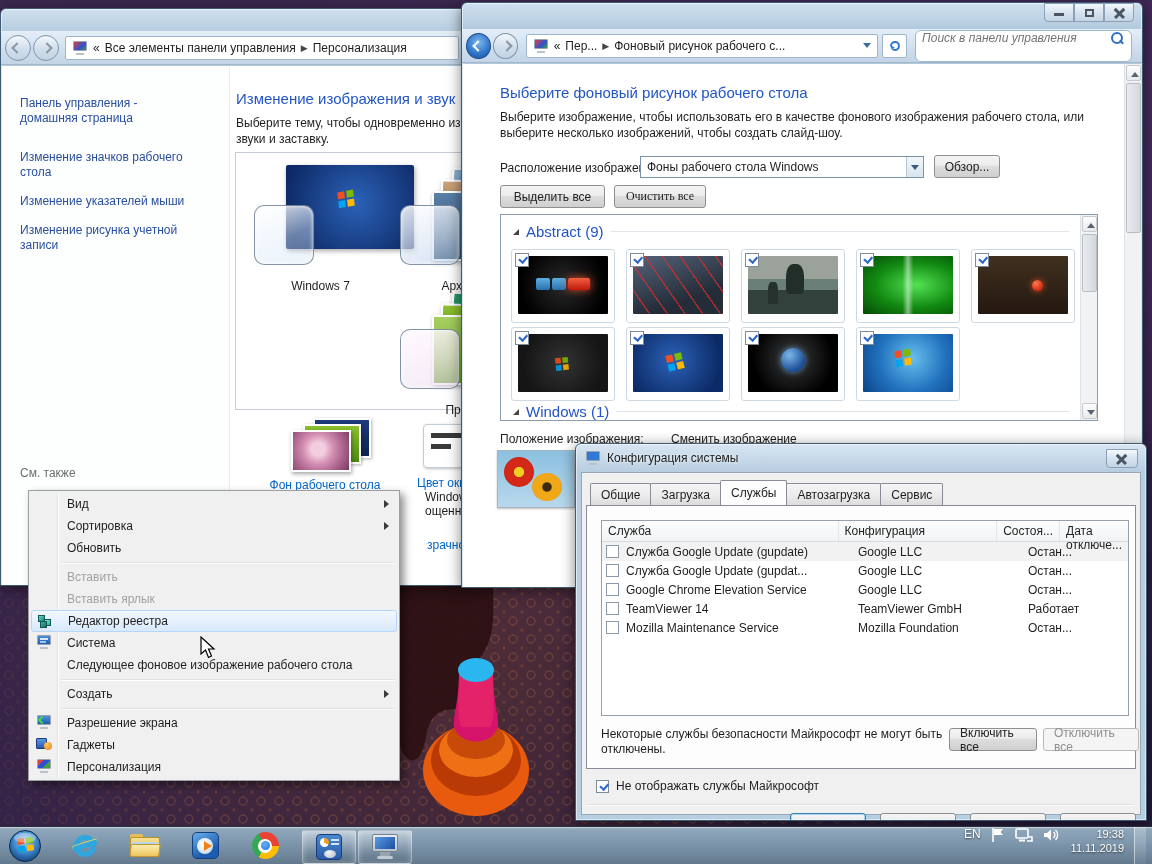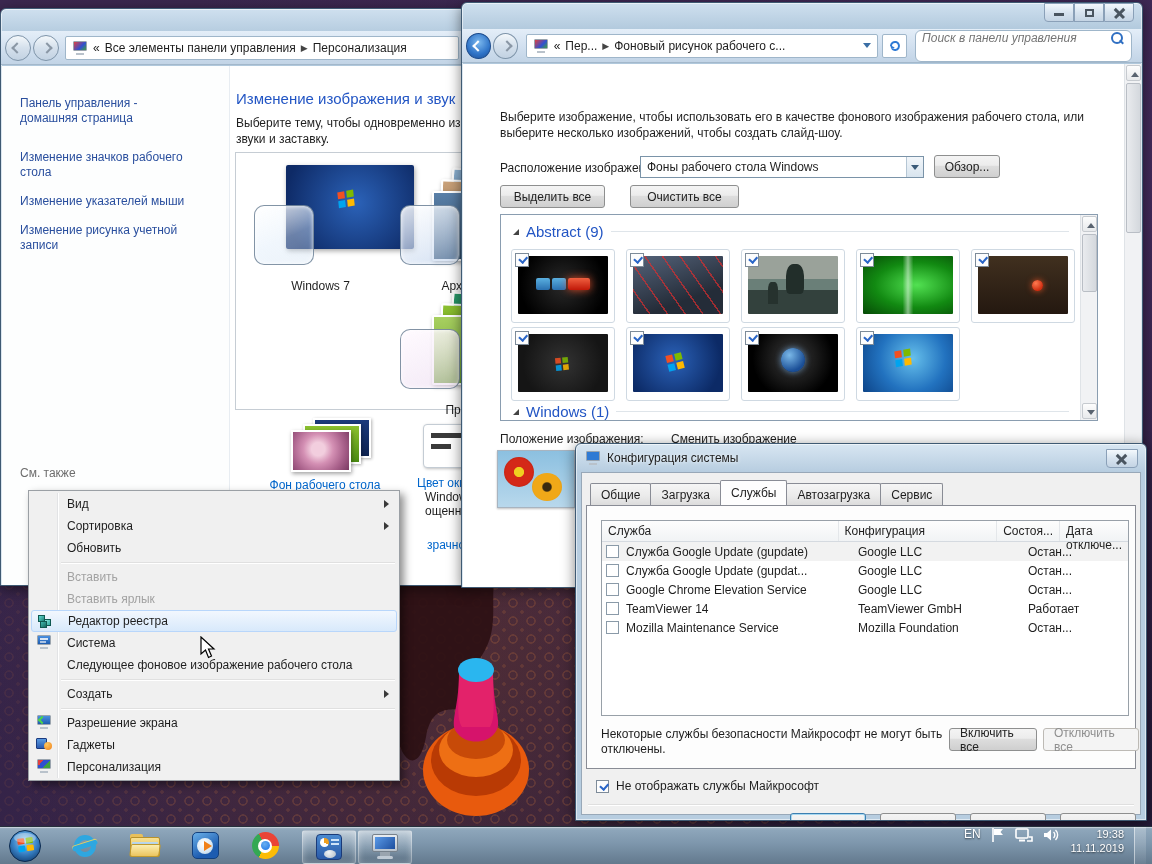--- a/index.html
+++ b/index.html
@@ -256,32 +256,33 @@
             <path d="M3,7 a4,4 0 1 1 1.2,2.8" fill="none" stroke="#2f7ad4" stroke-width="2"></path>
             <path d="M2,6 L3.4,10 L6.8,8.4 Z" fill="#2f7ad4"></path>
           </svg>
       </div>
       <div class="searchfield" style="width:228px;margin:0 10px 0 8px;">
         <input placeholder="Поиск в панели управления" style="">
         <span class="mag"></span>
       </div>
     </div>
     <div class="content" style="left:1px;top:61px;right:1px;bottom:0;">
+      <div style="position:absolute;left:37px;top:20px;color:#2255c4;font-size:15px;">Выберите фоновый рисунок рабочего стола</div>
       <div style="position:absolute;left:37px;top:46px;">Выберите изображение, чтобы использовать его в качестве фонового изображения рабочего стола, или</div>
       <div style="position:absolute;left:37px;top:62px;">выберите несколько изображений, чтобы создать слайд-шоу.</div>
       <div style="position:absolute;left:37px;top:97px;">Расположение изображения:</div>
       <div style="position:absolute;left:177px;top:92px;width:284px;height:22px;border:1px solid #7a93a8;background:#fff;display:flex;align-items:center;">
         <span style="flex:1;padding-left:6px;">Фоны рабочего стола Windows</span>
         <span style="width:17px;height:100%;background:linear-gradient(#f2f6fa,#d8e4ee);border-left:1px solid #b5c6d4;display:flex;align-items:center;justify-content:center;">
           <span style="width:0;height:0;border-left:4px solid transparent;border-right:4px solid transparent;border-top:5px solid #3a5a78;"></span>
         </span>
       </div>
       <div class="btn7" style="position:absolute;left:471px;top:91px;width:66px;">Обзор...</div>
       <div class="btn7" style="position:absolute;left:37px;top:121px;width:105px;">Выделить все</div>
-      <div class="btn7" style="position:absolute;left:167px;top:121px;width:109px;">Очистить все</div>
+      <div class="btn7" style="position:absolute;left:151px;top:121px;width:92px;font-family:Liberation Serif, serif;">Очистить все</div>
 
       <div style="position:absolute;left:37px;top:150px;width:598px;height:207px;border:1px solid #8a9db0;background:#fff;overflow:hidden;">
         <div class="group-hdr" style="left:12px;top:8px;width:556px;">
           <span class="tri-exp"></span>
           <span>Abstract (9)</span>
           <span class="hline" style="flex:1;"></span>
         </div>
 
         <div class="tile" style="left:10px;top:34px;">
             <span class="cb checked" style="left:3px;top:3px;"></span>

